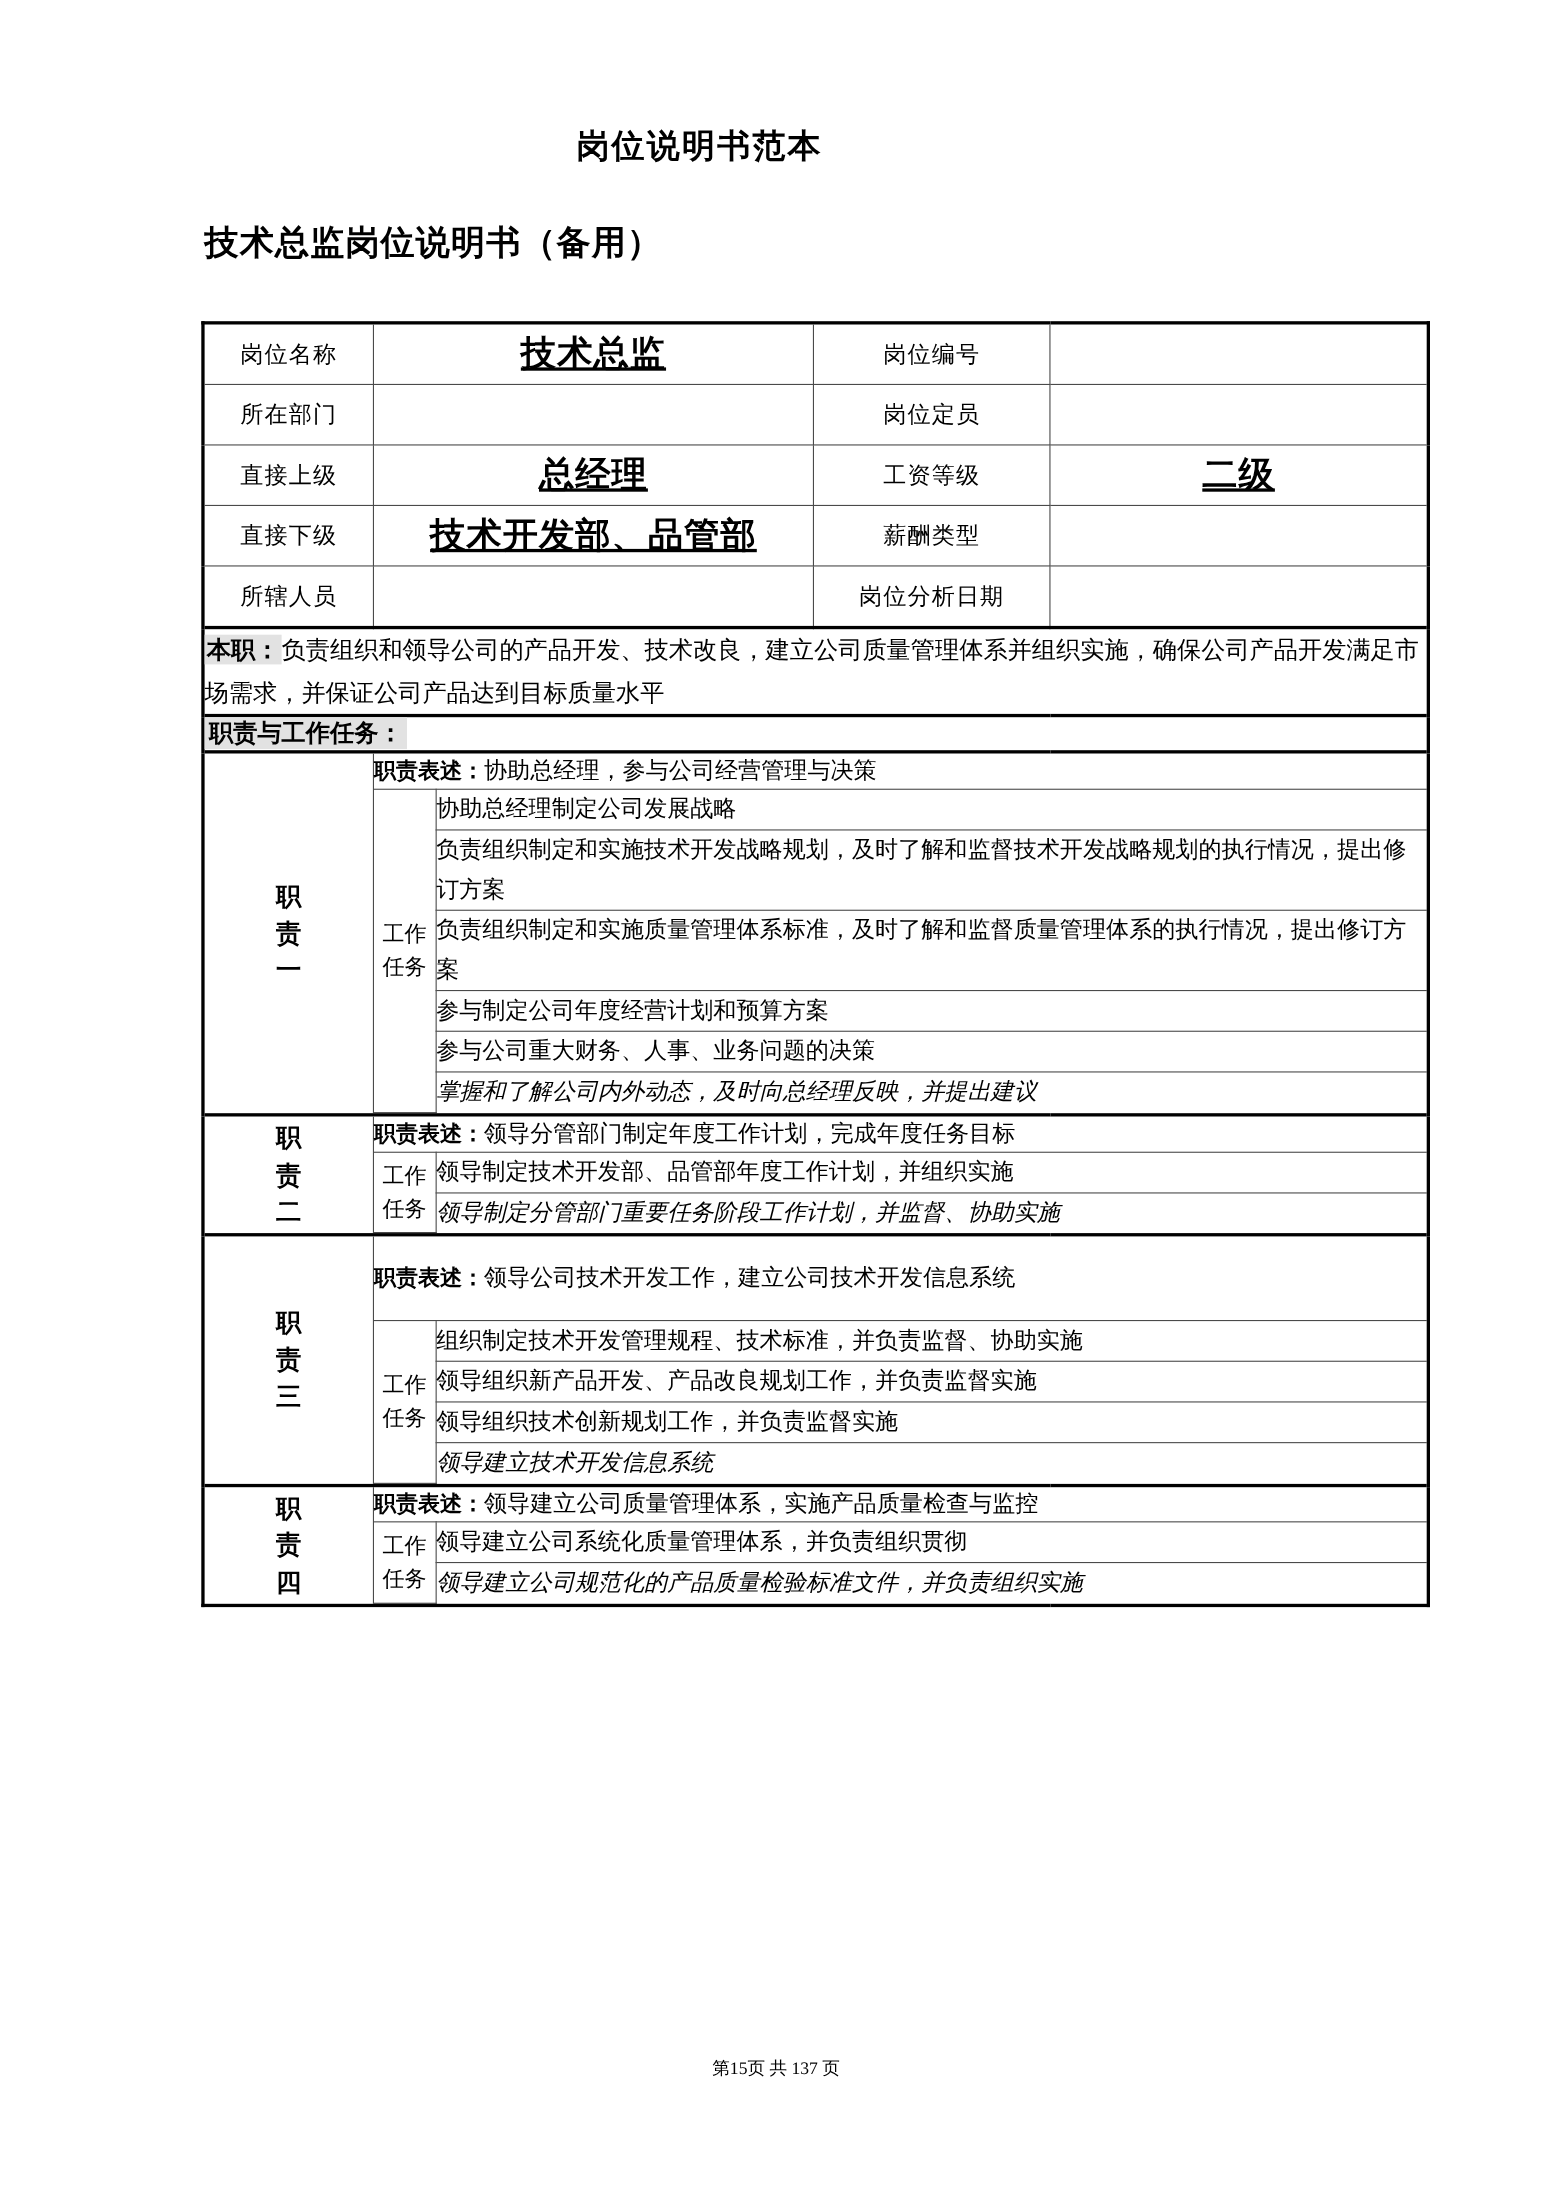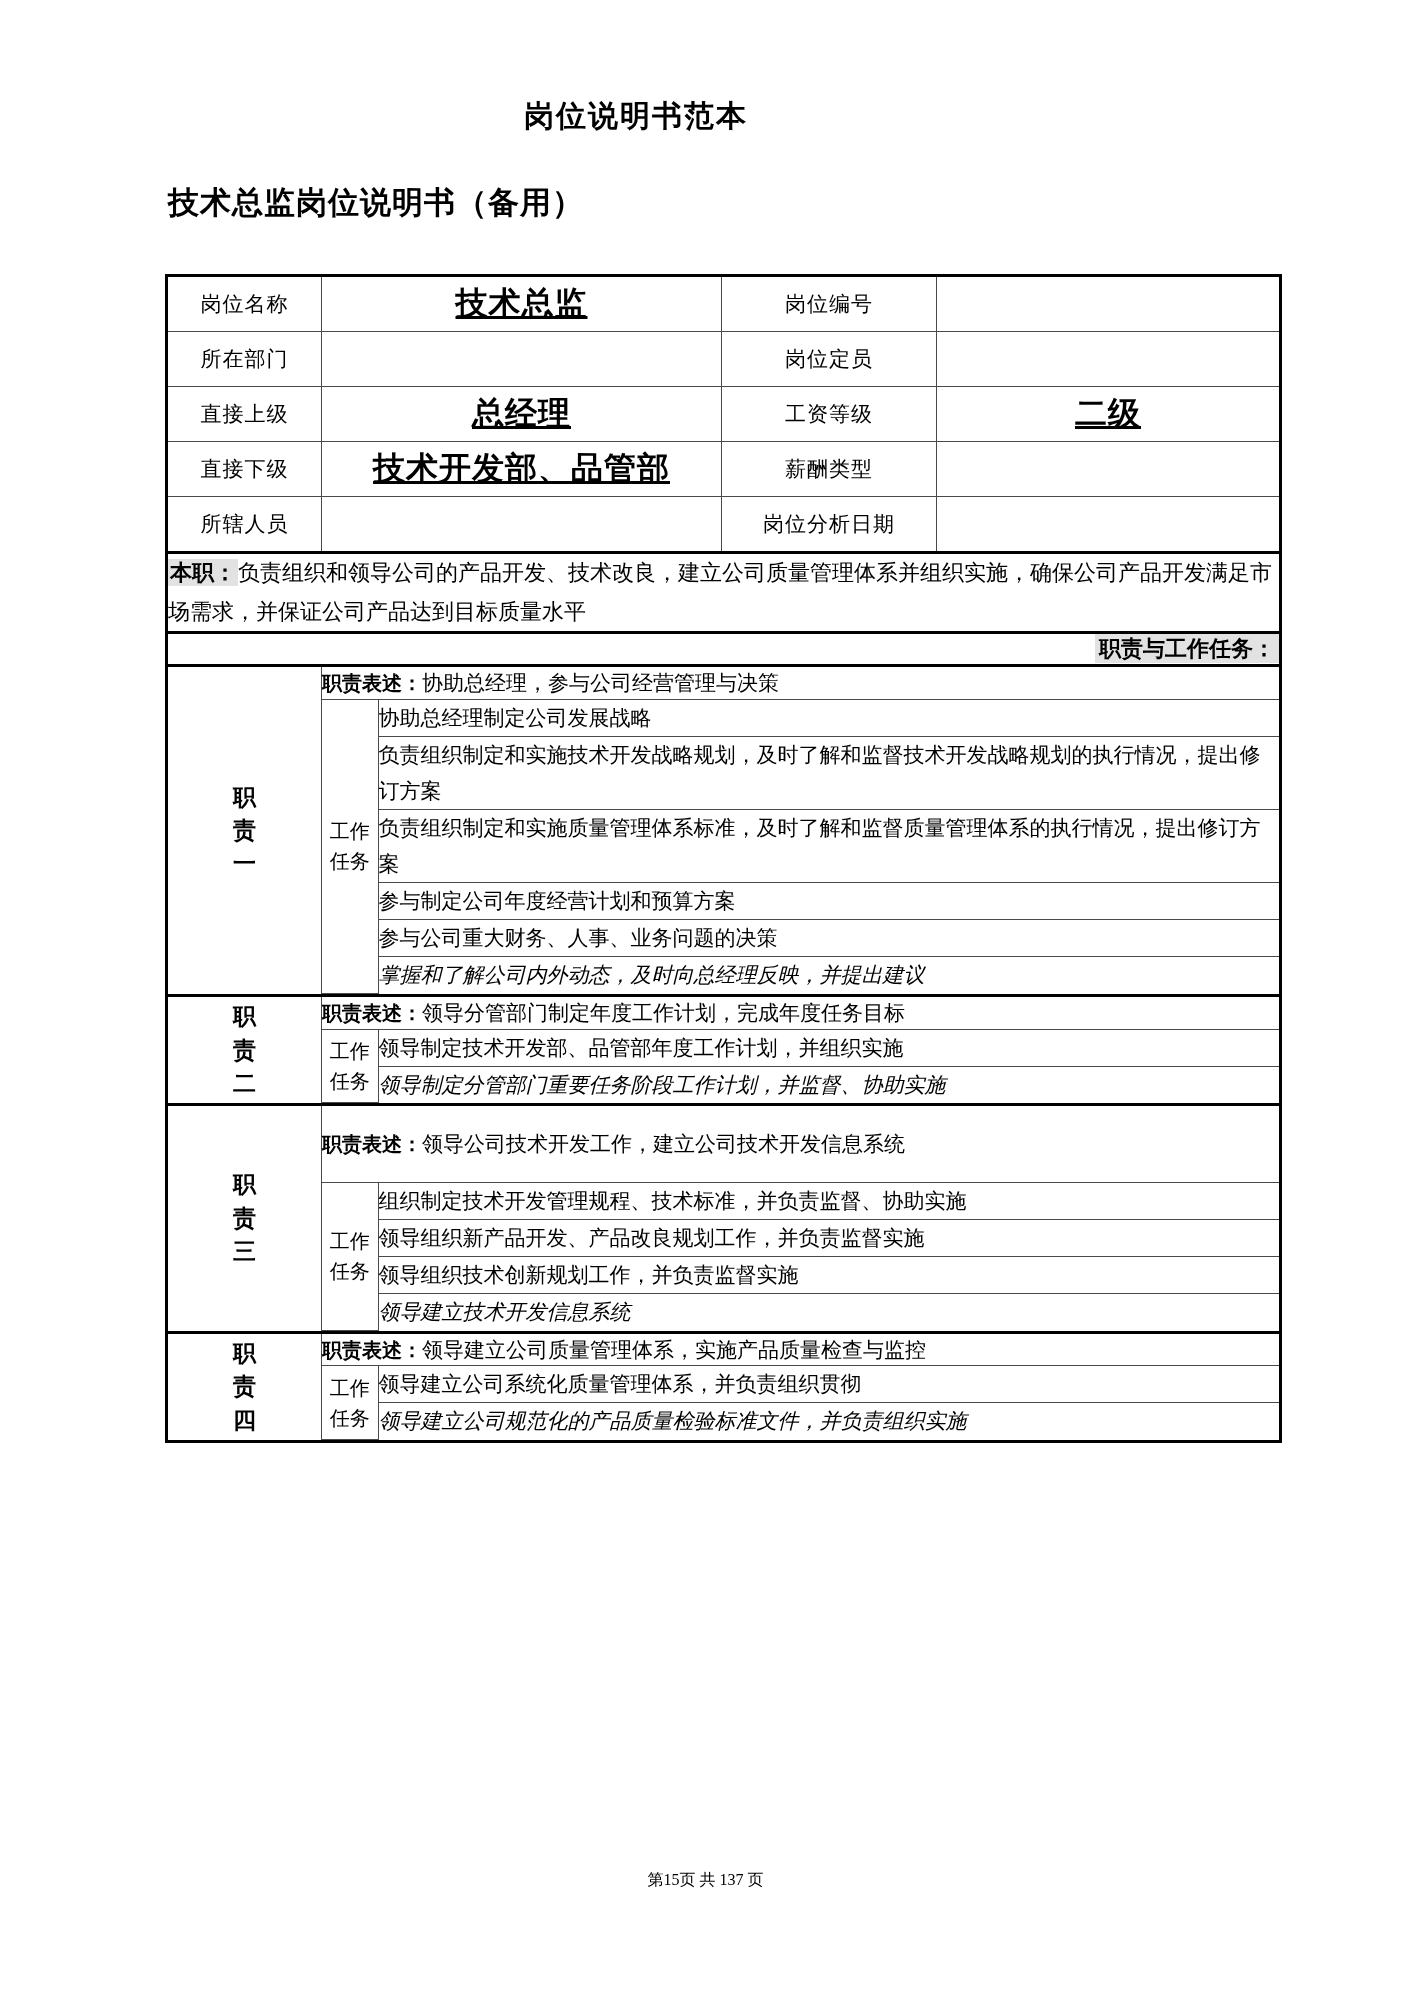--- a/index.html
+++ b/index.html
@@ -12,21 +12,21 @@
     height: 1995px;
     font-family: "Liberation Serif", "DejaVu Serif", serif;
     color: #000000;
     position: relative;
     overflow: hidden;
   }
   .page {
     width: 1272px;
     height: 1995px;
     box-sizing: border-box;
-    padding: 0;
+    padding: 18px;
     position: relative;
   }
   .doc-title {
     text-align: center;
     font-size: 30px;
     font-weight: bold;
     font-family: "Liberation Serif", "DejaVu Serif", serif;
     letter-spacing: 2px;
     margin: 0;
     padding-top: 98px;
@@ -93,21 +93,20 @@
     font-weight: bold;
     background: #e2e2e2;
     padding: 1px 2px;
     text-align: center;
   }
   .section-head {
     font-size: 22px;
     font-weight: bold;
     padding: 9px 10px;
     font-family: "Liberation Sans", "DejaVu Sans", sans-serif;
-    text-align: right;
   }
   .section-head span {
     background: #e2e2e2;
     padding: 2px 4px;
   }
 
   .duty-label {
     text-align: center;
     font-size: 23px;
     font-weight: bold;

